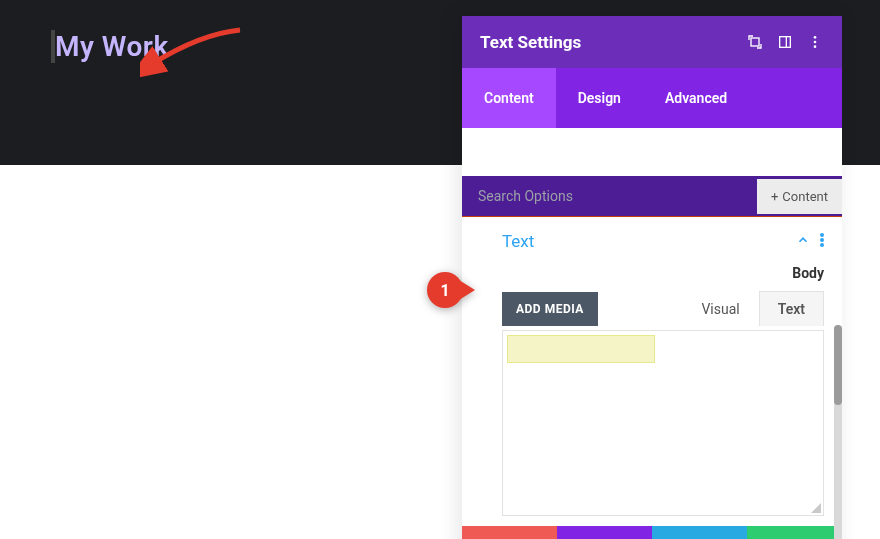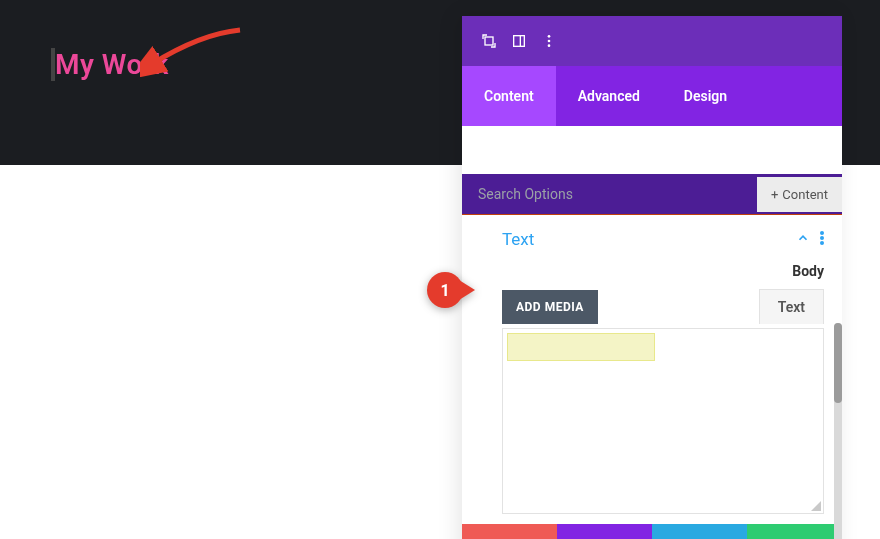--- a/index.html
+++ b/index.html
@@ -1,19 +1,19 @@
 <!DOCTYPE html>
 <html><head>
 <meta charset="utf-8">
 <style>
   * { box-sizing: border-box; margin: 0; padding: 0; font-family: -apple-system, BlinkMacSystemFont, "Segoe UI", Roboto, "Helvetica Neue", Arial, sans-serif; }
   body { width: 880px; height: 539px; background: #fff; position: relative; overflow: hidden; }
 
   .dark-band { position: absolute; top: 0; left: 0; right: 0; height: 165px; background: #1b1d21; }
-  .preview-title { position: absolute; top: 48px; left: 55px; color: #ec4899; font-size: 28px; font-weight: 600; letter-spacing: .5px; }
+  .preview-title { position: absolute; top: 30px; left: 55px; color: #c4b5fd; font-size: 28px; font-weight: 600; letter-spacing: .5px; }
   .preview-title::before { content:""; position:absolute; left:-4px; top:0; bottom:0; width:4px; background:#444; }
 
   
   .arrow { position: absolute; top: 22px; left: 140px; width: 110px; height: 55px; }
   .arrow svg { width: 100%; height: 100%; }
 
   
   .panel { position: absolute; top: 16px; left: 462px; width: 380px; background: #fff; box-shadow: -4px 0 20px rgba(0,0,0,.10); display: flex; flex-direction: column; }
 
   .panel-header { background: #6c2eb9; color: #fff; display: flex; align-items: center; padding: 16px 18px; gap: 12px; }
@@ -80,20 +80,21 @@
         <path d="M0,0 L0,6 L8,3 z" fill="#e43b2c"></path>
       </marker>
     </defs>
     <path d="M100,8 Q60,12 12,42" stroke="#e43b2c" stroke-width="5" fill="none" marker-end="url(#ah)"></path>
   </svg>
 </div>
 
 <div class="panel">
 
   <div class="panel-header">
+    <div class="panel-title">Text Settings</div>
     <div class="hdr-icon">
       <svg viewBox="0 0 24 24" fill="none" stroke="currentColor" stroke-width="2">
           <rect x="6" y="6" width="12" height="12"></rect>
           <path d="M3 9V3h6M21 15v6h-6"></path>
         </svg>
     </div>
     <div class="hdr-icon">
       <svg viewBox="0 0 24 24" fill="none" stroke="currentColor" stroke-width="2">
           <rect x="4" y="4" width="16" height="16"></rect>
           <line x1="14" y1="4" x2="14" y2="20"></line>
@@ -103,22 +104,22 @@
       <svg viewBox="0 0 24 24" fill="currentColor">
           <circle cx="12" cy="5" r="2"></circle>
           <circle cx="12" cy="12" r="2"></circle>
           <circle cx="12" cy="19" r="2"></circle>
         </svg>
     </div>
   </div>
 
   <div class="tabs">
     <div class="tab active">Content</div>
+    <div class="tab">Design</div>
     <div class="tab">Advanced</div>
-    <div class="tab">Design</div>
   </div>
 
   <div class="search-row">
     <input class="search-input" placeholder="Search Options" style="">
     <div class="filter-btn">
       <span>+</span>
       <span>Content</span>
     </div>
   </div>
 
@@ -139,20 +140,21 @@
             </svg>
         </span>
       </div>
     </div>
 
     <div class="body-area">
       <div class="body-label">Body</div>
       <div class="media-row">
         <button class="add-media">ADD MEDIA</button>
         <div class="vistext">
+          <div class="vt-tab inactive">Visual</div>
           <div class="vt-tab active">Text</div>
         </div>
       </div>
       <div class="editor-wrap">
         <div class="highlight"></div>
         <textarea class="editor" style="">&lt;h2&gt;My Work&lt;/h2&gt;</textarea>
         <div class="editor-resize"></div>
       </div>
     </div>
 

